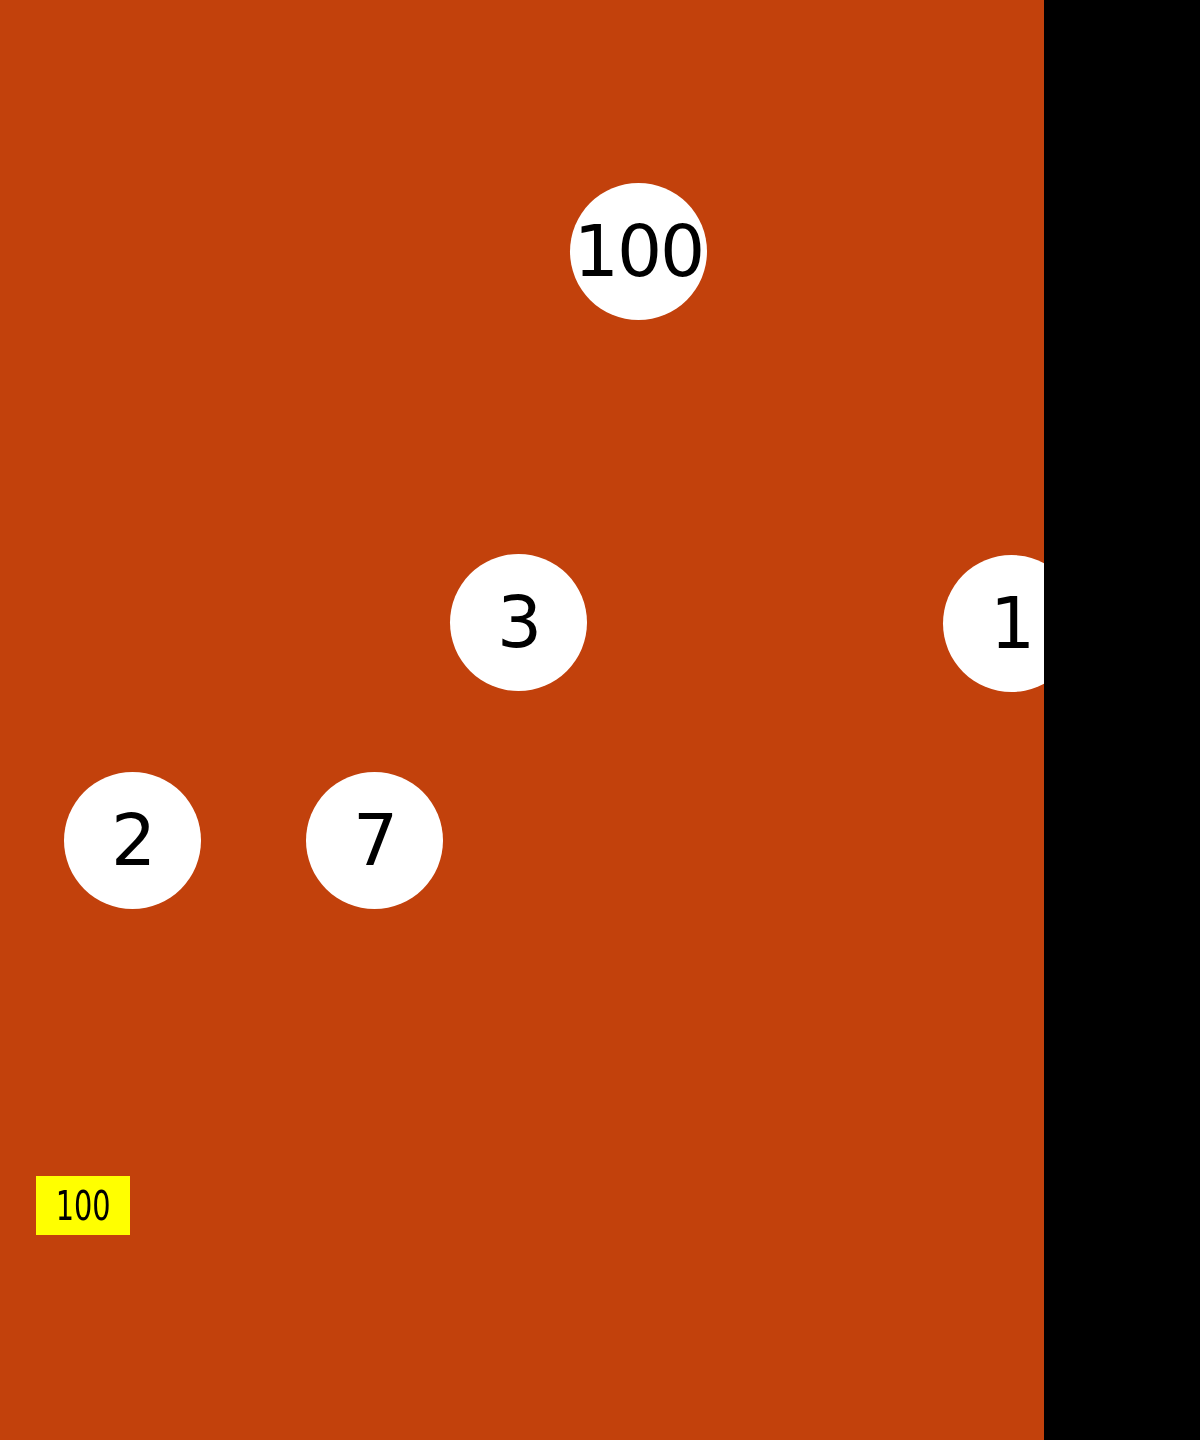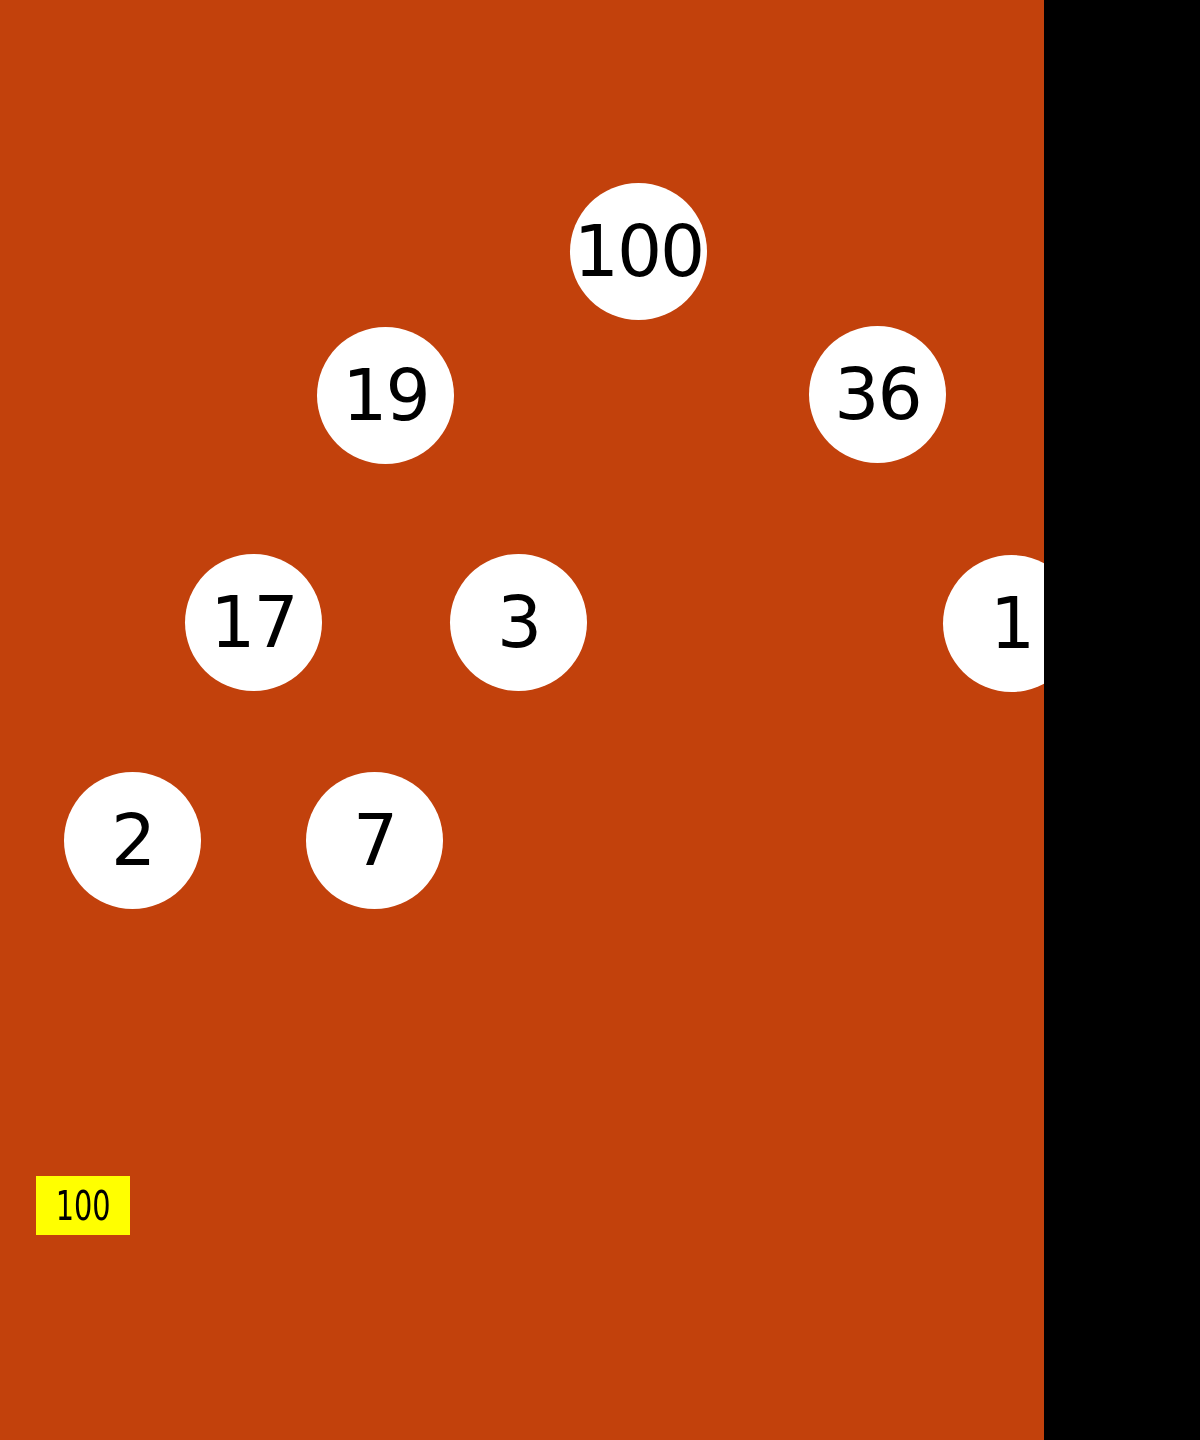--- a/index.html
+++ b/index.html
@@ -49,25 +49,22 @@
     transform-origin: center;
   }
 </style>
 </head>
 <body>
 
 <div class="canvas">
 
   <div class="node" style="left:570px; top:183px;">100</div>
 
-  <div class="node" style="left:317px; top:327px;">19</div>
 
-  <div class="node" style="left:809px; top:326px;">36</div>
 
-  <div class="node" style="left:185px; top:554px;">17</div>
 
   <div class="node" style="left:450px; top:554px;">3</div>
 
 
   <div class="node" style="left:943px; top:555px;">1</div>
 
   <div class="node" style="left:64px; top:772px;">2</div>
 
   <div class="node" style="left:306px; top:772px;">7</div>
 

